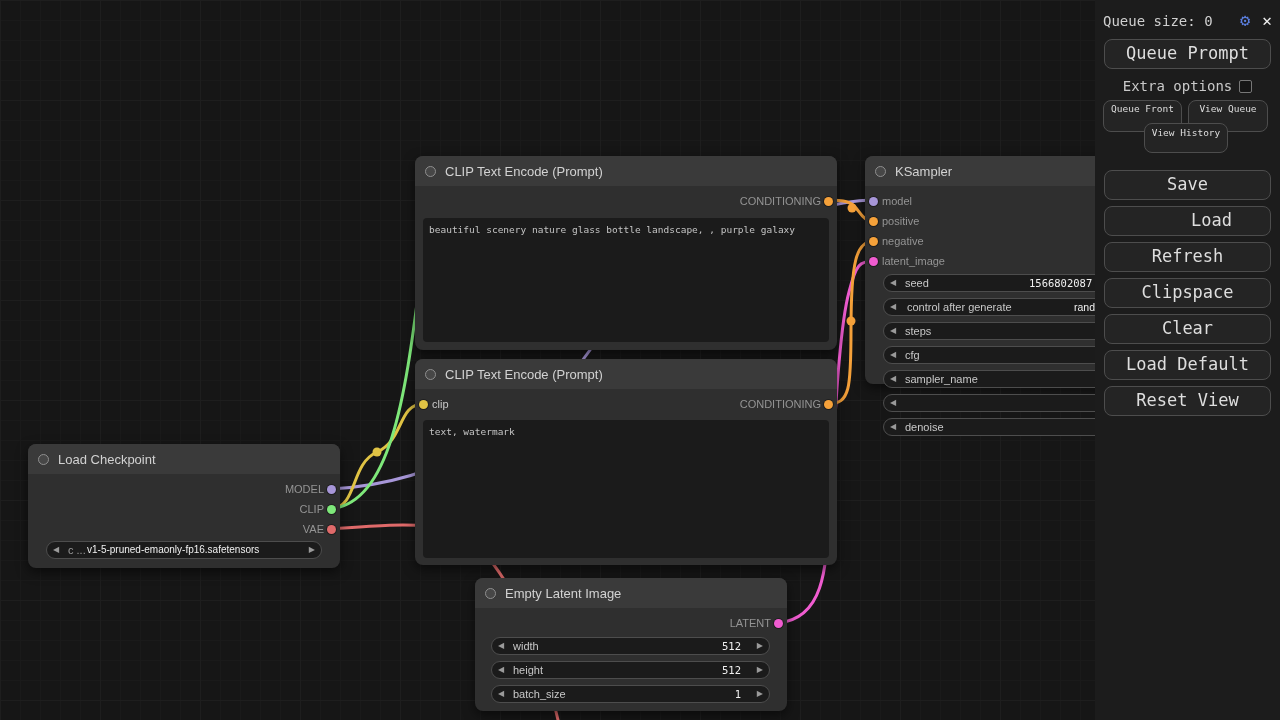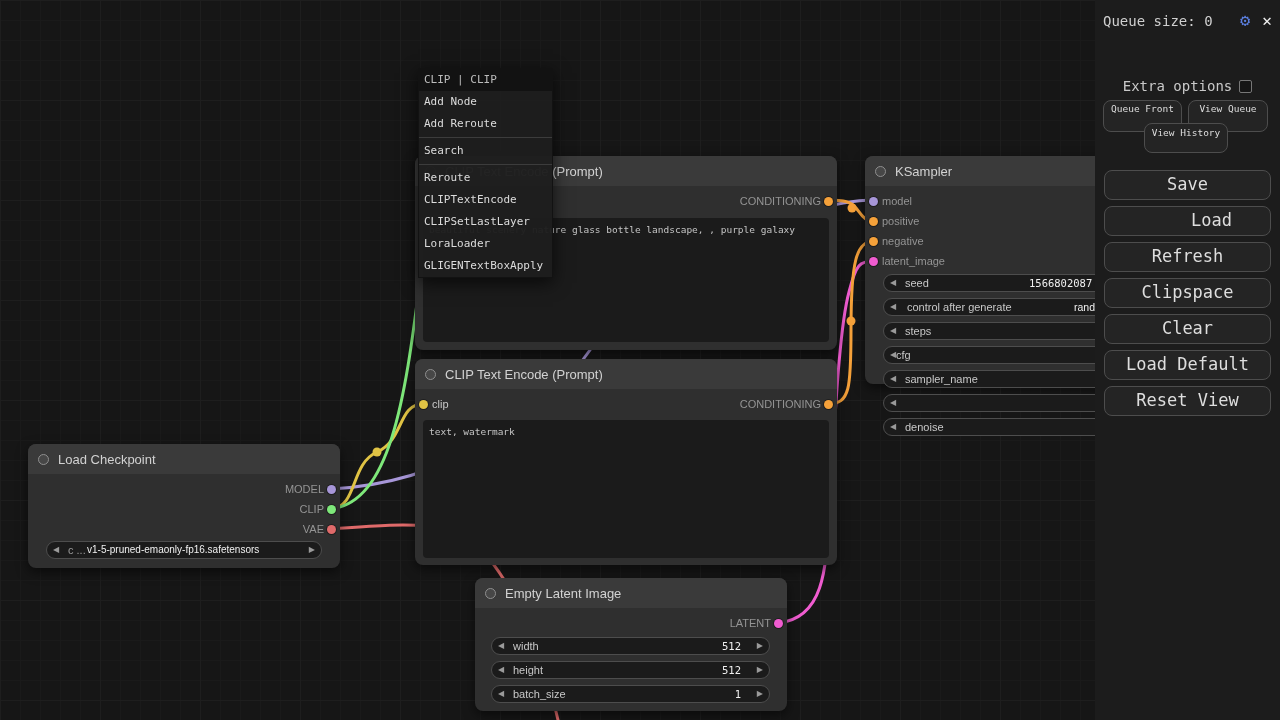--- a/index.html
+++ b/index.html
@@ -142,21 +142,21 @@
       <span class="arr" style="right:6px;">▶</span>
     </div>
     <div class="pill" style="left:18px;top:166px;width:249px;">
       <span class="arr" style="left:6px;">◀</span>
       <span class="name" style="left:21px;">steps</span>
       <span class="val" style="right:24px;"></span>
       <span class="arr" style="right:6px;">▶</span>
     </div>
     <div class="pill" style="left:18px;top:190px;width:249px;">
       <span class="arr" style="left:6px;">◀</span>
-      <span class="name" style="left:12px;">cfg</span>
+      <span class="name" style="left:21px;">cfg</span>
       <span class="val" style="right:24px;"></span>
       <span class="arr" style="right:6px;">▶</span>
     </div>
     <div class="pill" style="left:18px;top:214px;width:249px;">
       <span class="arr" style="left:6px;">◀</span>
       <span class="name" style="left:21px;">sampler_name</span>
       <span class="val" style="right:24px;"></span>
       <span class="arr" style="right:6px;">▶</span>
     </div>
     <div class="pill" style="left:18px;top:238px;width:249px;">
@@ -193,40 +193,28 @@
       <span class="arr" style="right:6px;">▶</span>
     </div>
     <div class="pill" style="left:16px;top:107px;width:279px;">
       <span class="arr" style="left:6px;">◀</span>
       <span class="name" style="left:21px;">batch_size</span>
       <span class="val" style="right:28px;">1</span>
       <span class="arr" style="right:6px;">▶</span>
     </div>
   </div>
 
-  <div class="cmenu">
-    <div class="hdr">CLIP | CLIP</div>
-    <div class="item">Add Node</div>
-    <div class="item">Add Reroute</div>
-    <div class="sep"></div>
-    <div class="item">Search</div>
-    <div class="sep"></div>
-    <div class="item">Reroute</div>
-    <div class="item">CLIPTextEncode</div>
-    <div class="item">CLIPSetLastLayer</div>
-    <div class="item">LoraLoader</div>
-    <div class="item">GLIGENTextBoxApply</div>
-  </div>
 
   <div class="sidebar">
     <div class="sb-top">
       <span>Queue size: 0</span>
       <span class="gear">⚙</span>
       <span class="closex">✕</span>
     </div>
+    <div class="btn" style="left:9px;top:39px;width:167px;height:30px;line-height:27px;font-size:17px;">Queue Prompt</div>
     <div class="extra-row">
       <span>Extra options</span>
       <span class="chk"></span>
     </div>
     <div class="btn btn-small" style="left:8px;top:100px;width:79px;">Queue Front</div>
     <div class="btn btn-small" style="left:93px;top:100px;width:80px;">View Queue</div>
     <div class="btn vh">View History</div>
     <div class="btn btn-big" style="top:170px;">Save</div>
     <div class="btn btn-big" style="top:206px;padding-left:48px;">Load</div>
     <div class="btn btn-big" style="top:242px;">Refresh</div>

